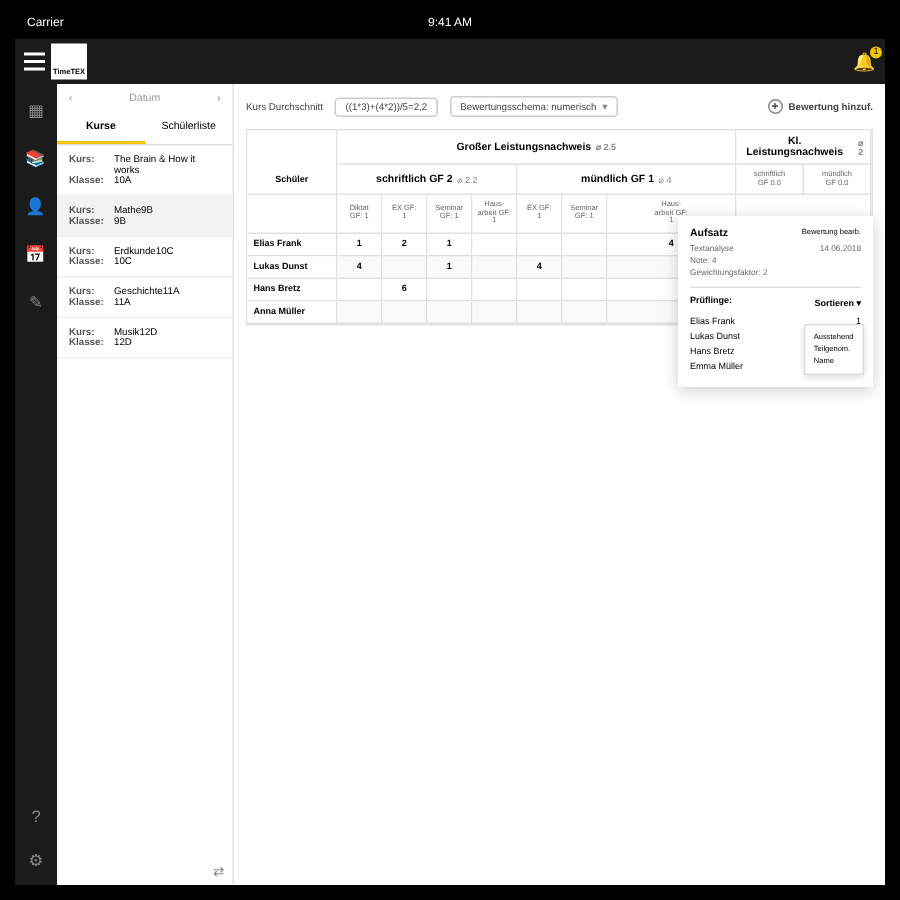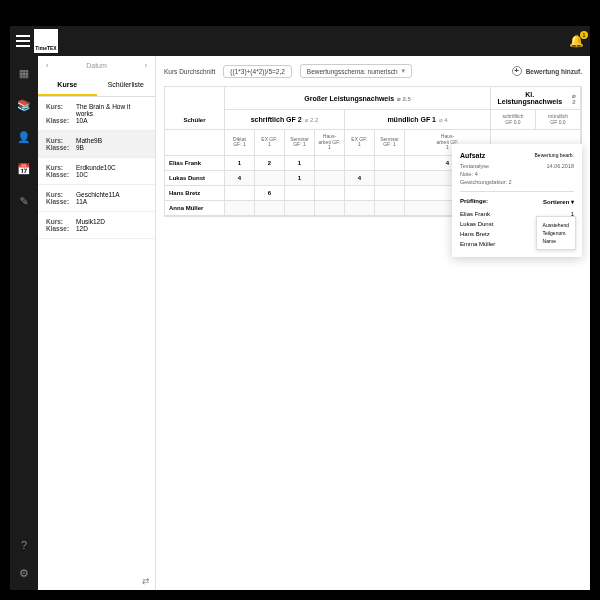--- a/index.html
+++ b/index.html
@@ -53,20 +53,24 @@
   .popup .prow{display:flex;justify-content:space-between;padding:2px 0;}
   .popup .sort{position:absolute;right:6px;top:72px;background:#fff;border:1px solid #ddd;padding:4px;font-size:5px;box-shadow:0 1px 4px rgba(0,0,0,.15);}
   .popup .sort div{padding:1px 2px;}
   .chev{font-size:7px;color:#888;}
   .transfer-ic{position:absolute;bottom:4px;left:132px;font-size:9px;color:#888;}
 </style>
 </head>
 <body>
 
 <div class="device-frame">
+  <div class="statusbar">
+    <span class="carrier">Carrier</span>
+    <span>9:41 AM</span>
+  </div>
   <div class="app">
     <div class="topbar">
       <div class="burger">
           <span></span>
           <span></span>
           <span></span>
         </div>
       <div class="logo">TimeTEX</div>
       <div class="bell">🔔<span class="badge">1</span></div>
     </div>

